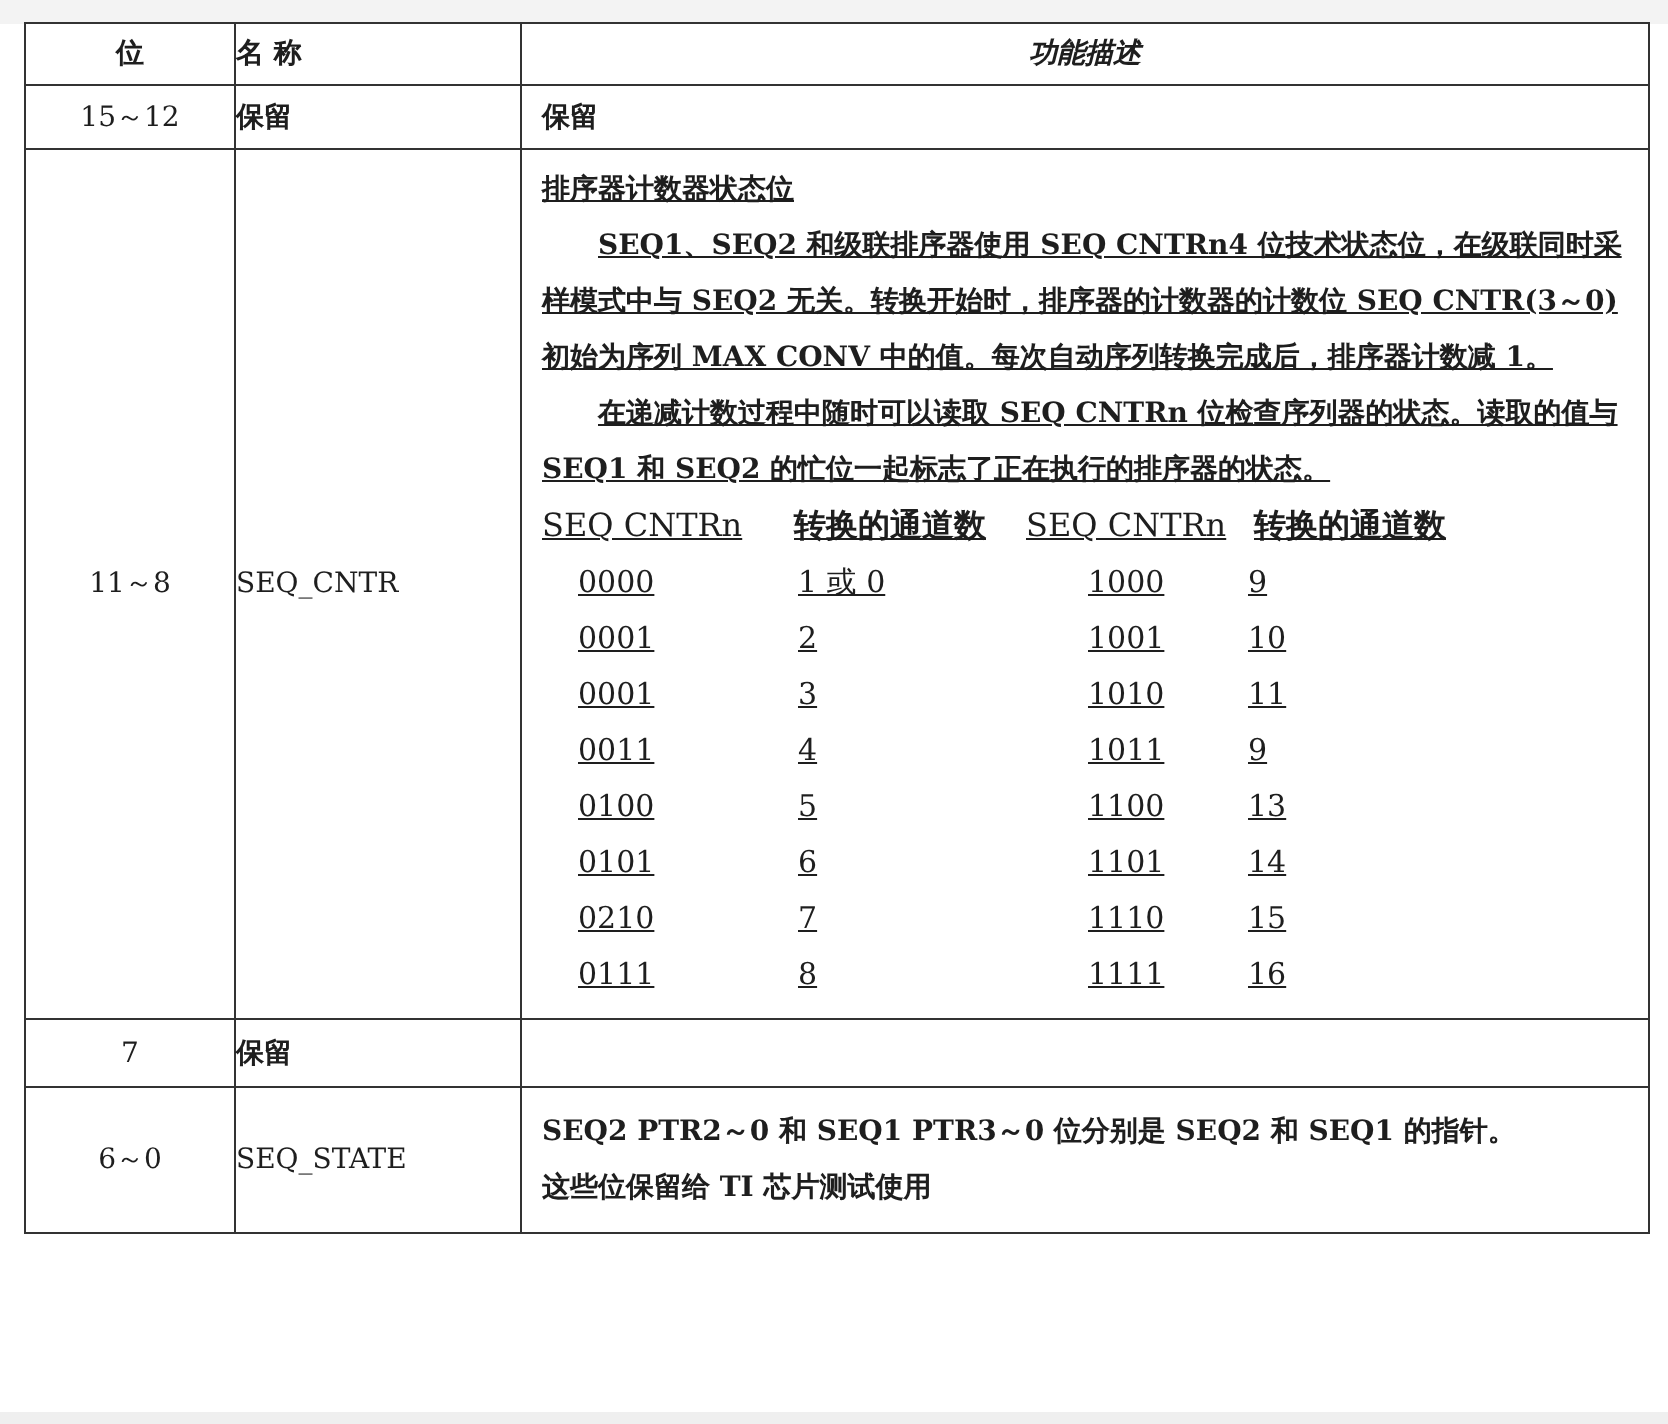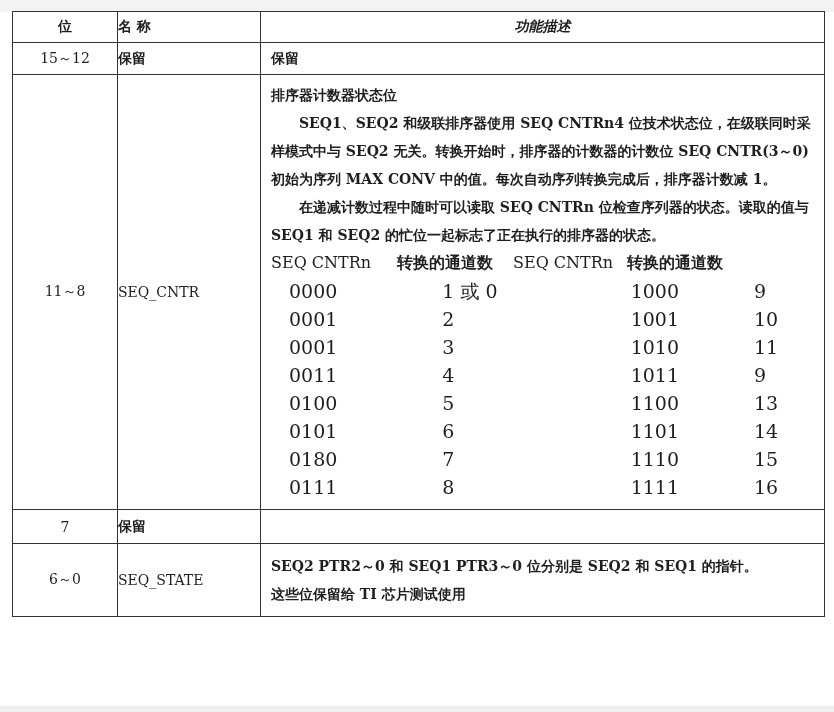--- a/index.html
+++ b/index.html
@@ -26,27 +26,27 @@
   }
   .c1 { width:105px; text-align:center; }
   .c2 { width:143px; text-align:left; }
   .c3 { text-align:left; }
   .hdr-desc { text-align:center;font-style:italic; }
   .r1 td { height:31px; }
   .r3 td { height:33px; }
   .r4 td { height:72px; }
   .bold { font-weight:bold; }
   .desc-pad { padding:0 10px !important; }
-  .desc-block { padding:6px 10px 8px 10px; line-height:28px; }
+  .desc-block { padding:6px 10px 8px 10px; line-height:28px;text-decoration:underline; }
   .para-title { font-weight:bold; }
   .para { text-indent:2em; margin:0; font-size:14px; }
   .cntr-head { display:flex; font-size:16px; }
   .cntr-head span { display:inline-block; }
   .cntr-table { margin-left:18px; }
-  .cntr-row { display:flex; height:28px; align-items:center; font-size:19px;justify-content:space-between; }
+  .cntr-row { display:flex; height:28px; align-items:center; font-size:15px; }
   .cntr-row span { display:inline-block; }
   .w1 { width:110px; } .w2 { width:145px; } .w3 { width:80px; } .w4 { width:60px; }
   .hw1 { width:126px; } .hw2 { width:116px; } .hw3 { width:114px; } .hw4 { width:120px; }
   .state-text { line-height:28px; padding:4px 10px; font-size:14px; }
 </style>
 </head>
 <body>
 
 <div class="page-strip"></div>
 
@@ -114,21 +114,21 @@
             <span class="w3">1100</span>
             <span class="w4">13</span>
           </div>
           <div class="cntr-row">
             <span class="w1">0101</span>
             <span class="w2">6</span>
             <span class="w3">1101</span>
             <span class="w4">14</span>
           </div>
           <div class="cntr-row">
-            <span class="w1">0180</span>
+            <span class="w1">0210</span>
             <span class="w2">7</span>
             <span class="w3">1110</span>
             <span class="w4">15</span>
           </div>
           <div class="cntr-row">
             <span class="w1">0111</span>
             <span class="w2">8</span>
             <span class="w3">1111</span>
             <span class="w4">16</span>
           </div>

